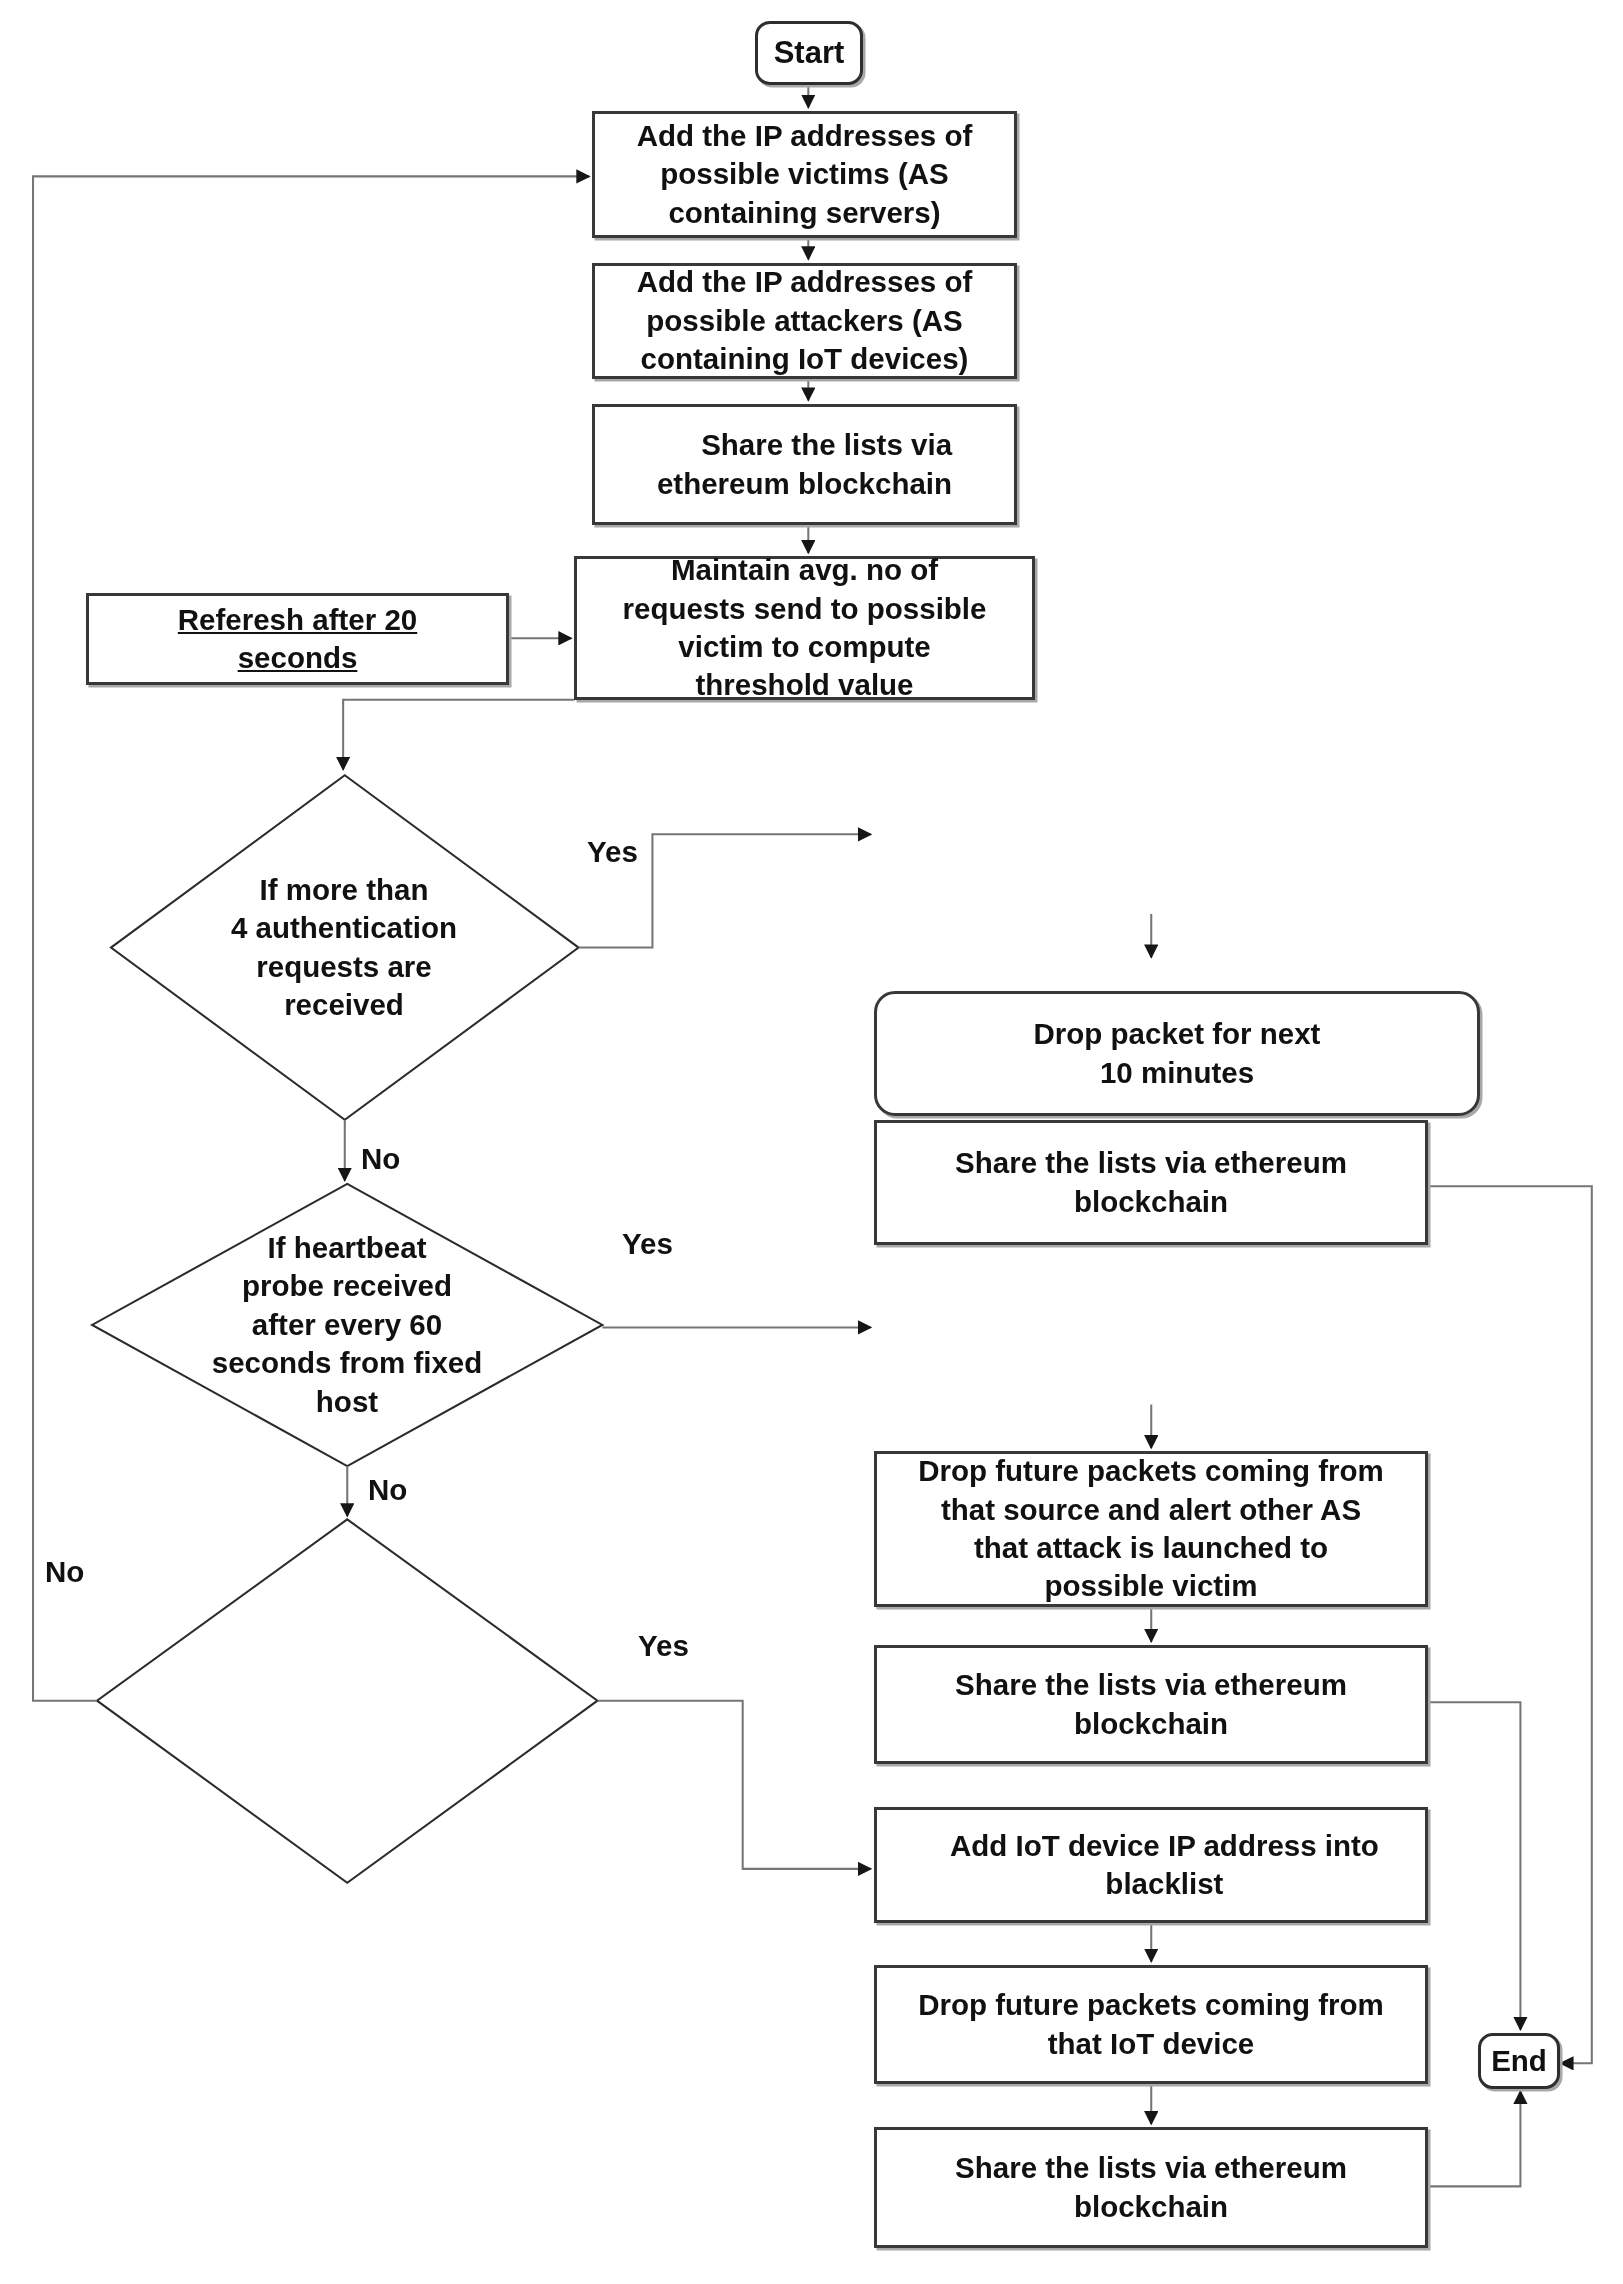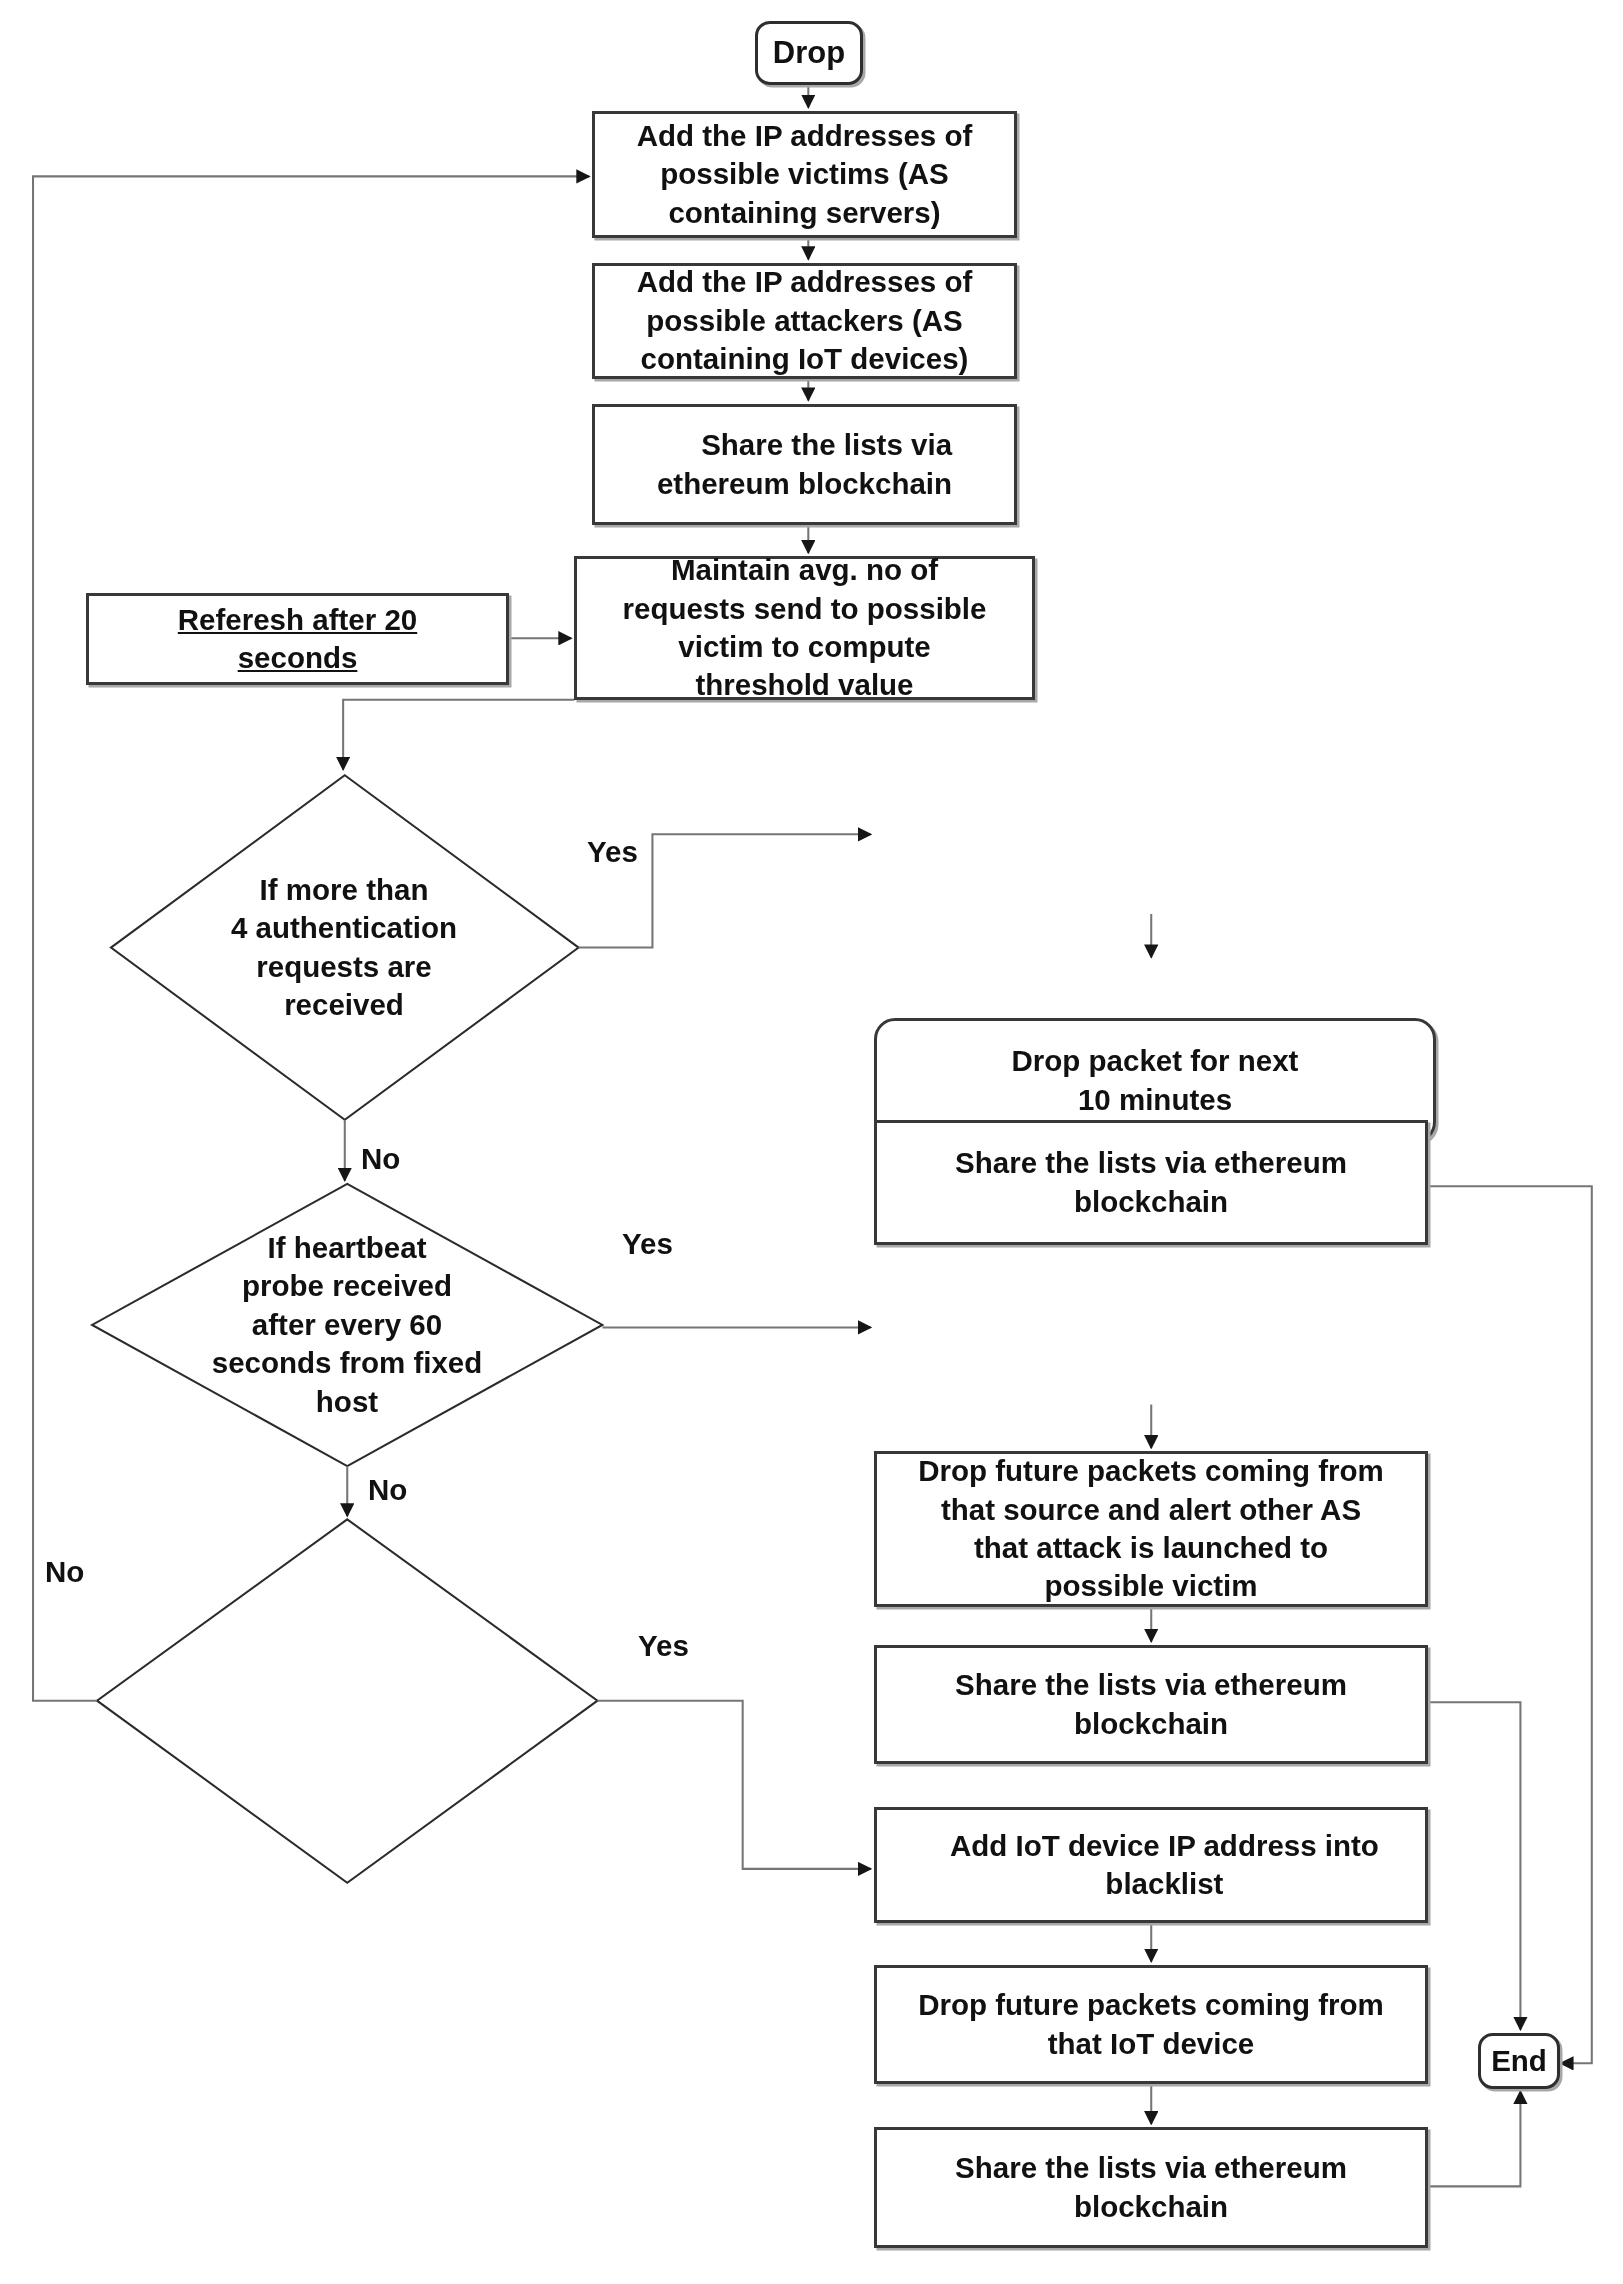--- a/index.html
+++ b/index.html
@@ -95,21 +95,21 @@
       <polyline points="1740,1446 1940,1446 1940,2515 1902,2515" marker-end="url(#arrow)"></polyline>
 
       <polyline points="1740,2075 1853,2075 1853,2474" marker-end="url(#arrow)"></polyline>
 
       <polyline points="1740,2665 1853,2665 1853,2549" marker-end="url(#arrow)"></polyline>
 
       <polyline points="118,2073 40,2073 40,215 718,215" marker-end="url(#arrow)"></polyline>
     </g>
   </svg>
 
-  <div class="node terminal" style="left:755px;top:21.3px;width:108px;height:64px;">Drop</div>
+  <div class="node terminal" style="left:755px;top:21.3px;width:108px;height:64px;">Start</div>
 
   <div class="node terminal" style="left:1478px;top:2033px;width:82px;height:56px;font-size:29.5px;">End</div>
 
   <div class="node" style="left:592px;top:111px;width:425px;height:127px;">Add the IP addresses of
 possible victims (AS
 containing servers)</div>
 
   <div class="node" style="left:592px;top:263px;width:425px;height:116px;">Add the IP addresses of
 possible attackers (AS
 containing IoT devices)</div>
@@ -131,21 +131,21 @@
 received</div>
 
   <div class="dlabel" style="left:183px;top:1206px;width:328px;height:238px;">If heartbeat
 probe received
 after every 60
 seconds from fixed
 host</div>
 
 
 
-  <div class="node" style="left:874px;top:1018px;width:562px;height:125px;border-radius:21px;">Drop packet for next
+  <div class="node" style="left:874px;top:991px;width:606px;height:125px;border-radius:21px;">Drop packet for next
 10 minutes</div>
 
   <div class="node" style="left:874px;top:1120px;width:554px;height:125px;">Share the lists via ethereum
 blockchain</div>
 
 
   <div class="node" style="left:874px;top:1451px;width:554px;height:156px;">Drop future packets coming from
 that source and alert other AS
 that attack is launched to
 possible victim</div>

